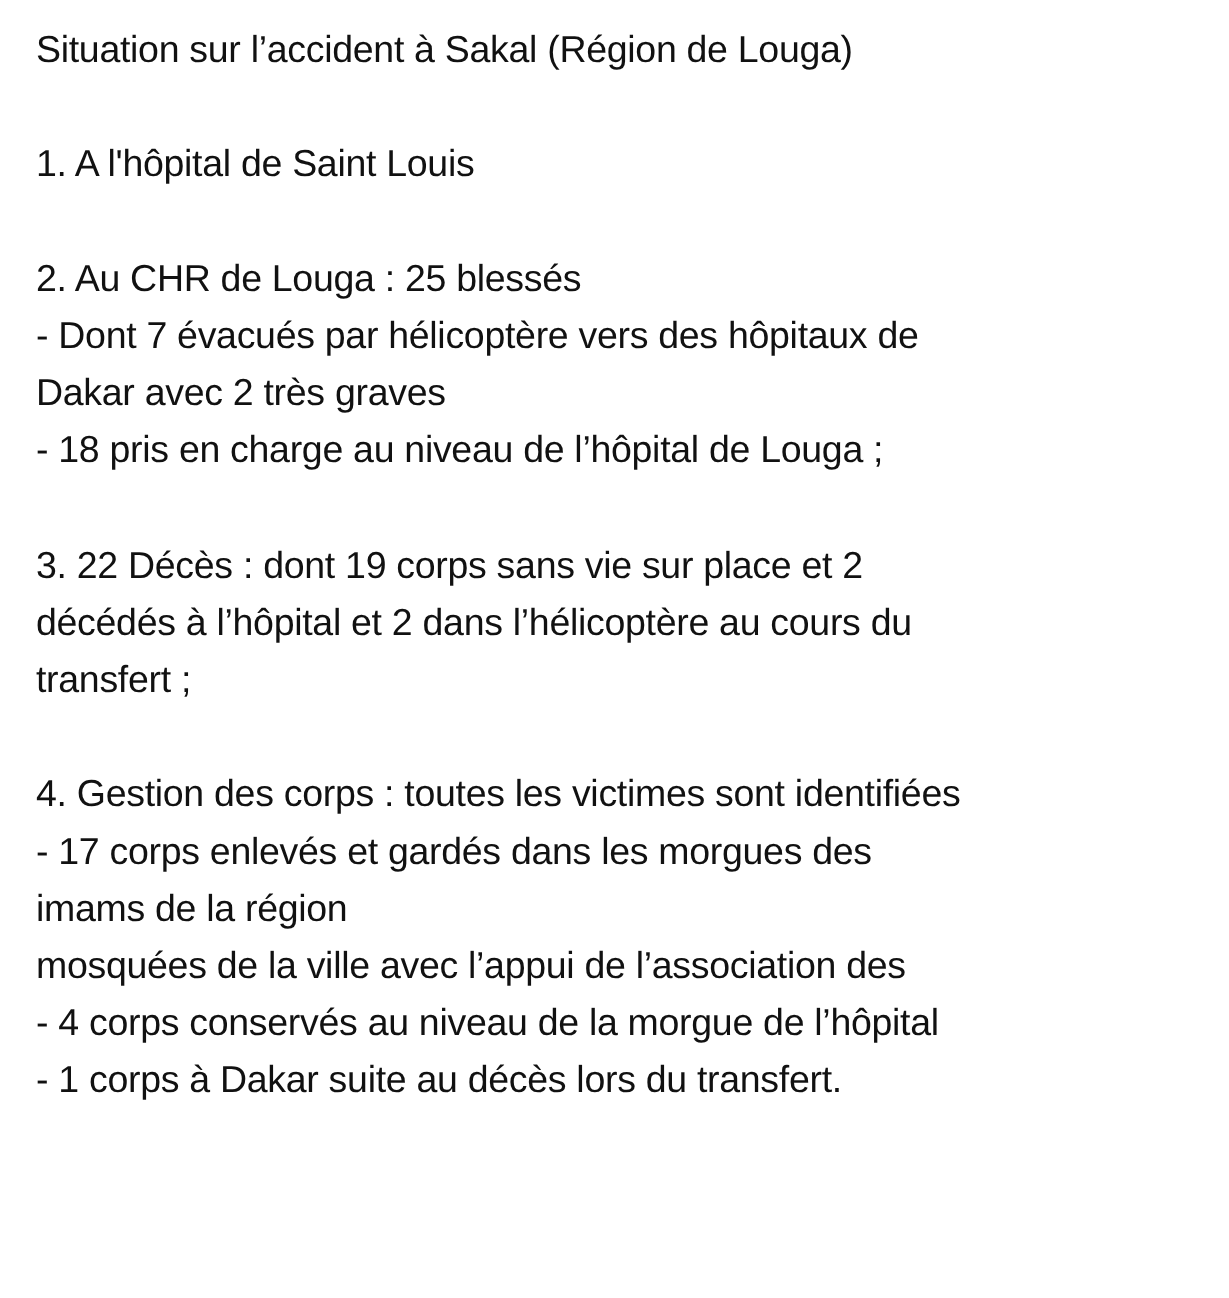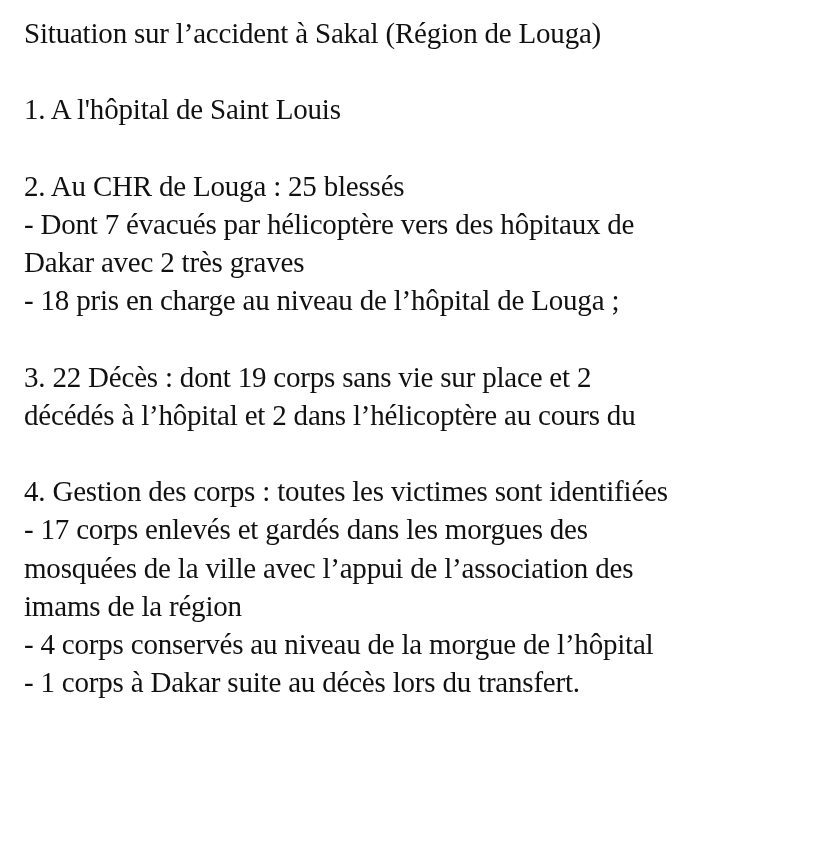--- a/index.html
+++ b/index.html
@@ -1,40 +1,41 @@
 <!DOCTYPE html>
 <html><head>
 <meta charset="utf-8">
 <style>
   html, body { margin: 0; padding: 0; background: #ffffff; }
   body { width: 819px; height: 865px; overflow: hidden; }
   .doc {
     position: absolute; left: 24px; top: 14px; width: 780px;
-    font-family: Liberation Serif, serif;
-    font-size: 29px; line-height: 38.2px; color: #111111;
+    font-family: Liberation Sans, sans-serif;
+    font-size: 25px; line-height: 38.2px; color: #111111;
     letter-spacing: -0.2px;
   }
   .line { white-space: nowrap; height: 38.2px; }
   .blank { height: 38.2px; }
 </style>
 </head>
 <body>
 
 <div class="doc">
   <div class="line">Situation sur l’accident à Sakal (Région de Louga)</div>
   <div class="blank"></div>
   <div class="line">1. A l'hôpital de Saint Louis</div>
   <div class="blank"></div>
   <div class="line">2. Au CHR de Louga : 25 blessés</div>
   <div class="line">- Dont 7 évacués par hélicoptère vers des hôpitaux de</div>
   <div class="line">Dakar avec 2 très graves</div>
   <div class="line">- 18 pris en charge au niveau de l’hôpital de Louga ;</div>
   <div class="blank"></div>
   <div class="line">3. 22 Décès : dont 19 corps sans vie sur place et 2</div>
   <div class="line">décédés à l’hôpital et 2 dans l’hélicoptère au cours du</div>
+  <div class="line">transfert ;</div>
   <div class="blank"></div>
   <div class="line">4. Gestion des corps : toutes les victimes sont identifiées</div>
   <div class="line">- 17 corps enlevés et gardés dans les morgues des</div>
+  <div class="line">imams de la région</div>
   <div class="line">mosquées de la ville avec l’appui de l’association des</div>
-  <div class="line">imams de la région</div>
   <div class="line">- 4 corps conservés au niveau de la morgue de l’hôpital</div>
   <div class="line">- 1 corps à Dakar suite au décès lors du transfert.</div>
 </div>
 
 </body></html>

